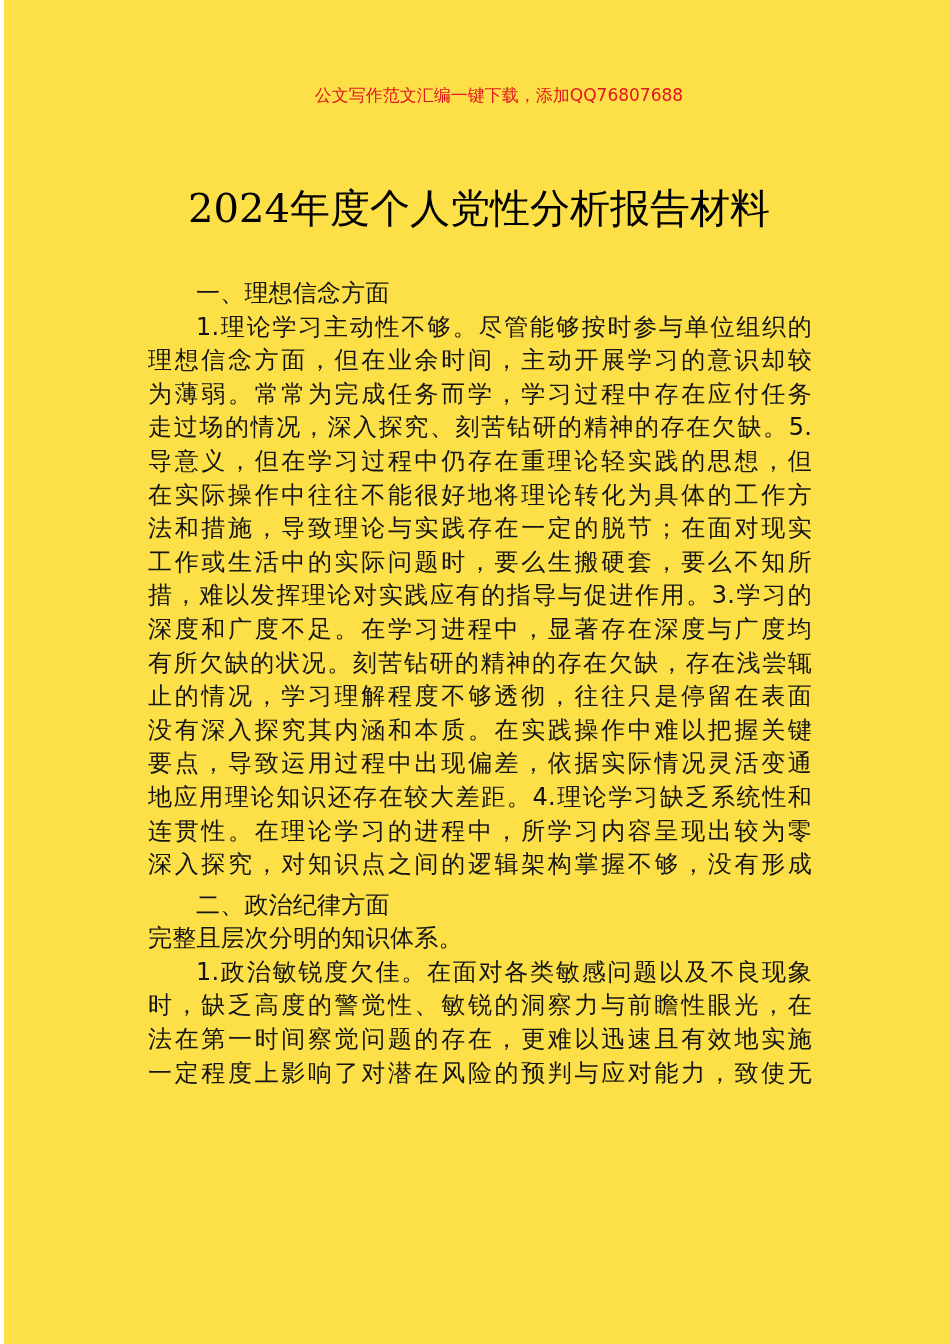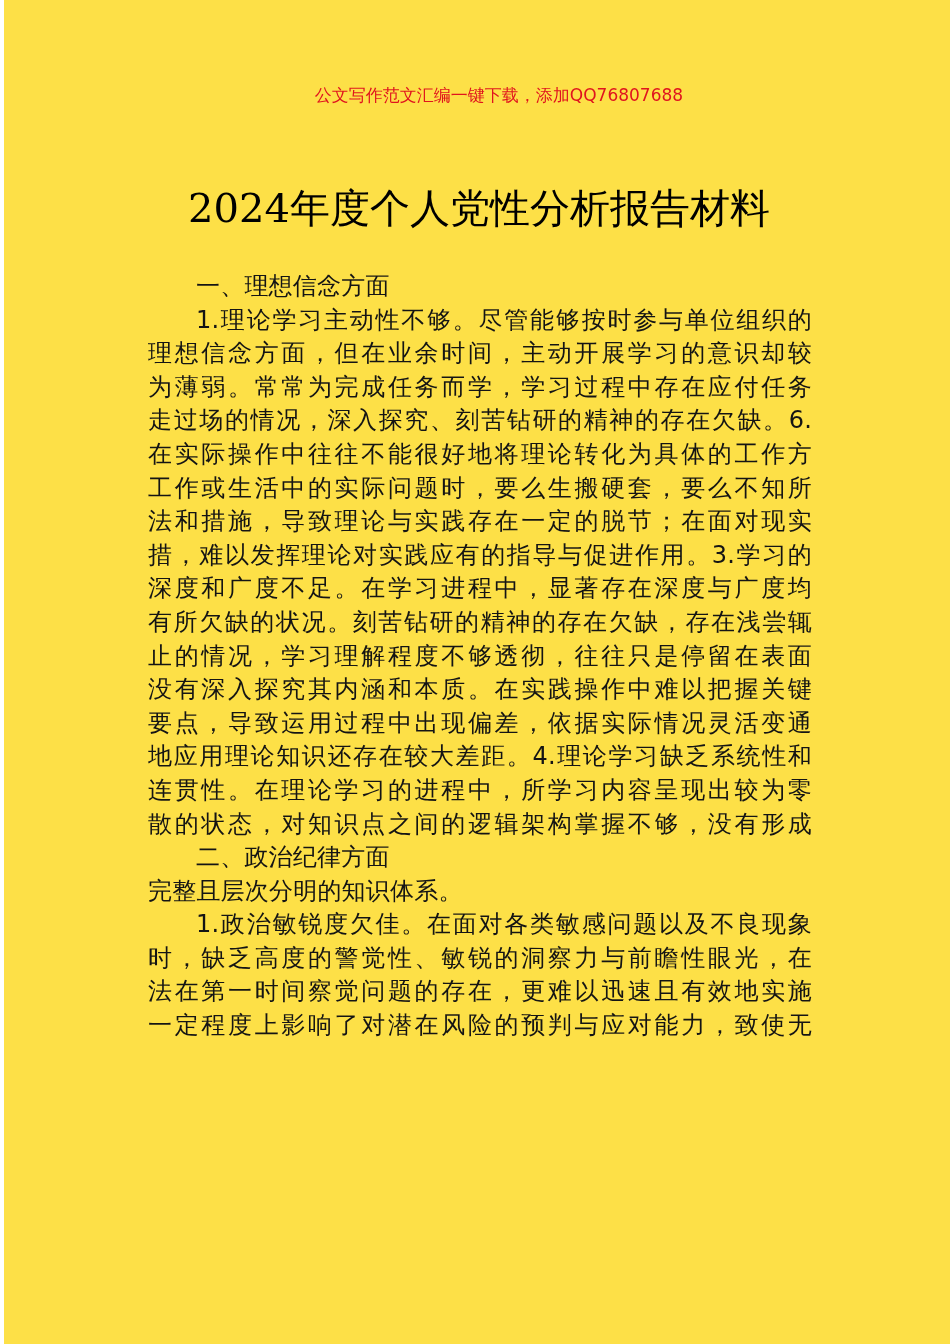--- a/index.html
+++ b/index.html
@@ -63,46 +63,48 @@
       color: #141414;
     }
     .line.indent {
       padding-left: 48px;
     }
     .line.last {
       text-align-last: left;
     }
     .line.heading {
       text-align-last: left;
+      margin-top: 7px;
     }
   </style>
 </head>
 <body>
 
 <div class="page">
   <div class="watermark">公文写作范文汇编一键下载，添加QQ76807688</div>
   <div class="title">2024年度个人党性分析报告材料</div>
   <div class="body-text" id="body-text">
       <div class="line indent heading">一、理想信念方面</div>
       <div class="line indent">1.理论学习主动性不够。尽管能够按时参与单位组织的</div>
       <div class="line">理想信念方面，但在业余时间，主动开展学习的意识却较</div>
       <div class="line">为薄弱。常常为完成任务而学，学习过程中存在应付任务</div>
-      <div class="line">走过场的情况，深入探究、刻苦钻研的精神的存在欠缺。6.</div>
+      <div class="line">走过场的情况，深入探究、刻苦钻研的精神的存在欠缺。5.</div>
+      <div class="line">导意义，但在学习过程中仍存在重理论轻实践的思想，但</div>
       <div class="line">在实际操作中往往不能很好地将理论转化为具体的工作方</div>
+      <div class="line">法和措施，导致理论与实践存在一定的脱节；在面对现实</div>
       <div class="line">工作或生活中的实际问题时，要么生搬硬套，要么不知所</div>
-      <div class="line">法和措施，导致理论与实践存在一定的脱节；在面对现实</div>
       <div class="line">措，难以发挥理论对实践应有的指导与促进作用。3.学习的</div>
       <div class="line">深度和广度不足。在学习进程中，显著存在深度与广度均</div>
       <div class="line">有所欠缺的状况。刻苦钻研的精神的存在欠缺，存在浅尝辄</div>
       <div class="line">止的情况，学习理解程度不够透彻，往往只是停留在表面</div>
       <div class="line">没有深入探究其内涵和本质。在实践操作中难以把握关键</div>
       <div class="line">要点，导致运用过程中出现偏差，依据实际情况灵活变通</div>
       <div class="line">地应用理论知识还存在较大差距。4.理论学习缺乏系统性和</div>
       <div class="line">连贯性。在理论学习的进程中，所学习内容呈现出较为零</div>
-      <div class="line">散的状态，对知识点之间的逻辑架构掌握不够，没有形成</div>
+      <div class="line">深入探究，对知识点之间的逻辑架构掌握不够，没有形成</div>
       <div class="line indent heading">二、政治纪律方面</div>
       <div class="line last">完整且层次分明的知识体系。</div>
       <div class="line indent">1.政治敏锐度欠佳。在面对各类敏感问题以及不良现象</div>
       <div class="line">时，缺乏高度的警觉性、敏锐的洞察力与前瞻性眼光，在</div>
       <div class="line">法在第一时间察觉问题的存在，更难以迅速且有效地实施</div>
       <div class="line">一定程度上影响了对潜在风险的预判与应对能力，致使无</div>
     </div>
 </div>
 
 </body></html>

